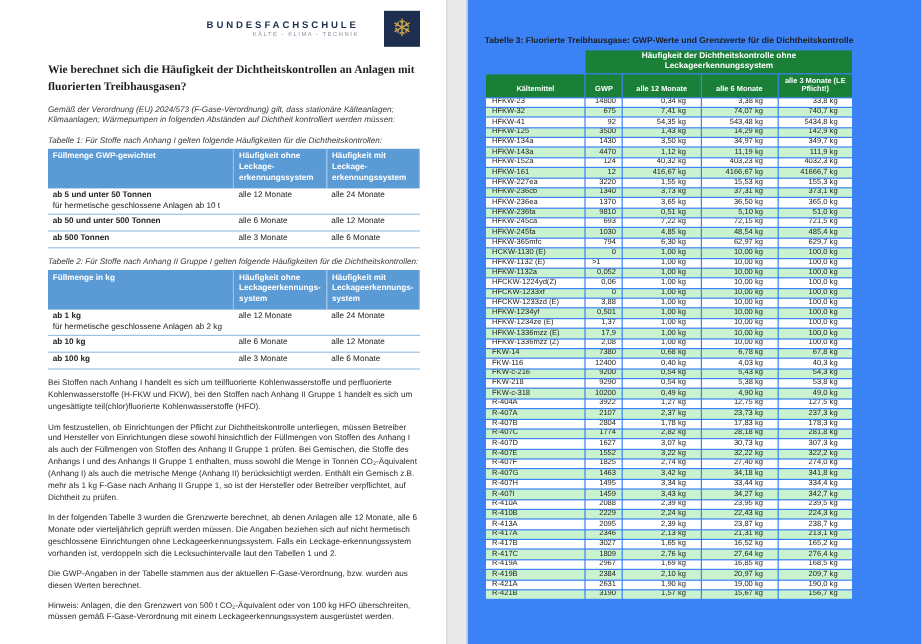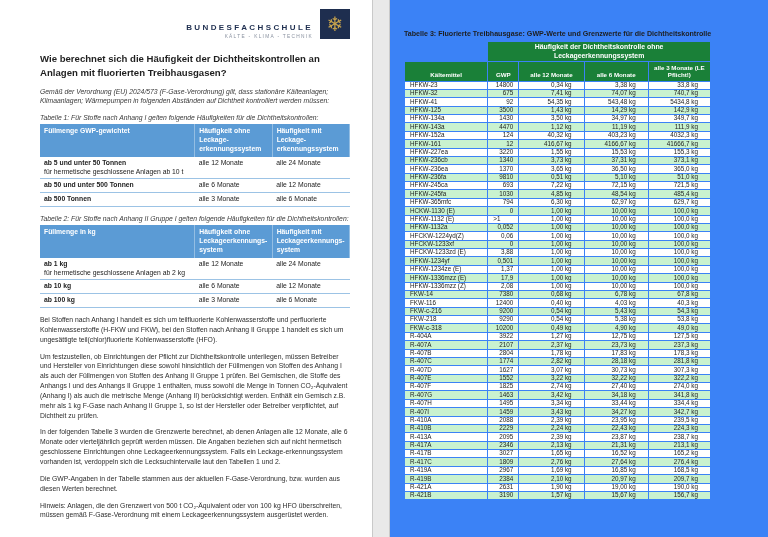--- a/index.html
+++ b/index.html
@@ -7,28 +7,28 @@
               font-family:"Liberation Sans", sans-serif; }
   .spread { display:flex; width:768px; height:537px; }
 
   
   .page-left { width:373px; height:537px; background:#fff;
                border-right:1px solid #c9c9c9; padding:6px 22px 0 40px; }
   .gap { width:16px; height:537px; background:#e9e9e9; }
   .page-right { flex:1; height:537px; background:#3b82f6;
                 border-left:1px solid #c9c9c9; padding:30px 0 0 14px; }
 
-  .logo-row { display:flex; justify-content:flex-end; align-items:flex-end; gap:7px; margin-top:3px; }
+  .logo-row { display:flex; justify-content:flex-end; align-items:center; gap:21px; margin-top:3px; }
   .logo-text { text-align:right; }
   .logo-name { font-size:8px; font-weight:bold; letter-spacing:2.4px; color:#1e2e4f; white-space:nowrap; }
   .logo-tag  { font-size:4.8px; letter-spacing:1.3px; color:#8a92a0; margin-top:2px; white-space:nowrap; }
   .logo-box  { width:30px; height:30px; background:#1e2e4f; color:#c9a44c;
                display:flex; align-items:center; justify-content:center; font-size:20px; line-height:1; }
 
-  .doc-title { margin-top:13px; font-size:9.6px; font-weight:bold; color:#1f1f1f; line-height:1.45; }
+  .doc-title { margin-top:13px; font-size:9.6px; font-weight:bold; color:#1f1f1f; line-height:1.45;font-family:Liberation Serif, serif; }
   .intro { margin-top:7px; font-size:6.8px; font-style:italic; color:#3a3a3a; line-height:1.42; }
   .tcap  { margin-top:7px; margin-bottom:2px; font-size:6.8px; font-style:italic; color:#3a3a3a; line-height:1.35; }
 
   table.wtab { width:100%; border-collapse:collapse; font-size:6.8px; table-layout:fixed; }
   table.wtab th { background:#5b9bd5; color:#fff; font-weight:bold; text-align:left;
                   padding:3px 4px; line-height:1.3; vertical-align:top;
                   border-right:1px solid rgba(255,255,255,.35); }
   table.wtab th.c1 { width:50%; }
   table.wtab td { padding:2px 4px; line-height:1.3; color:#222; vertical-align:top;
                   border-bottom:1px solid #9cc3e5; }

